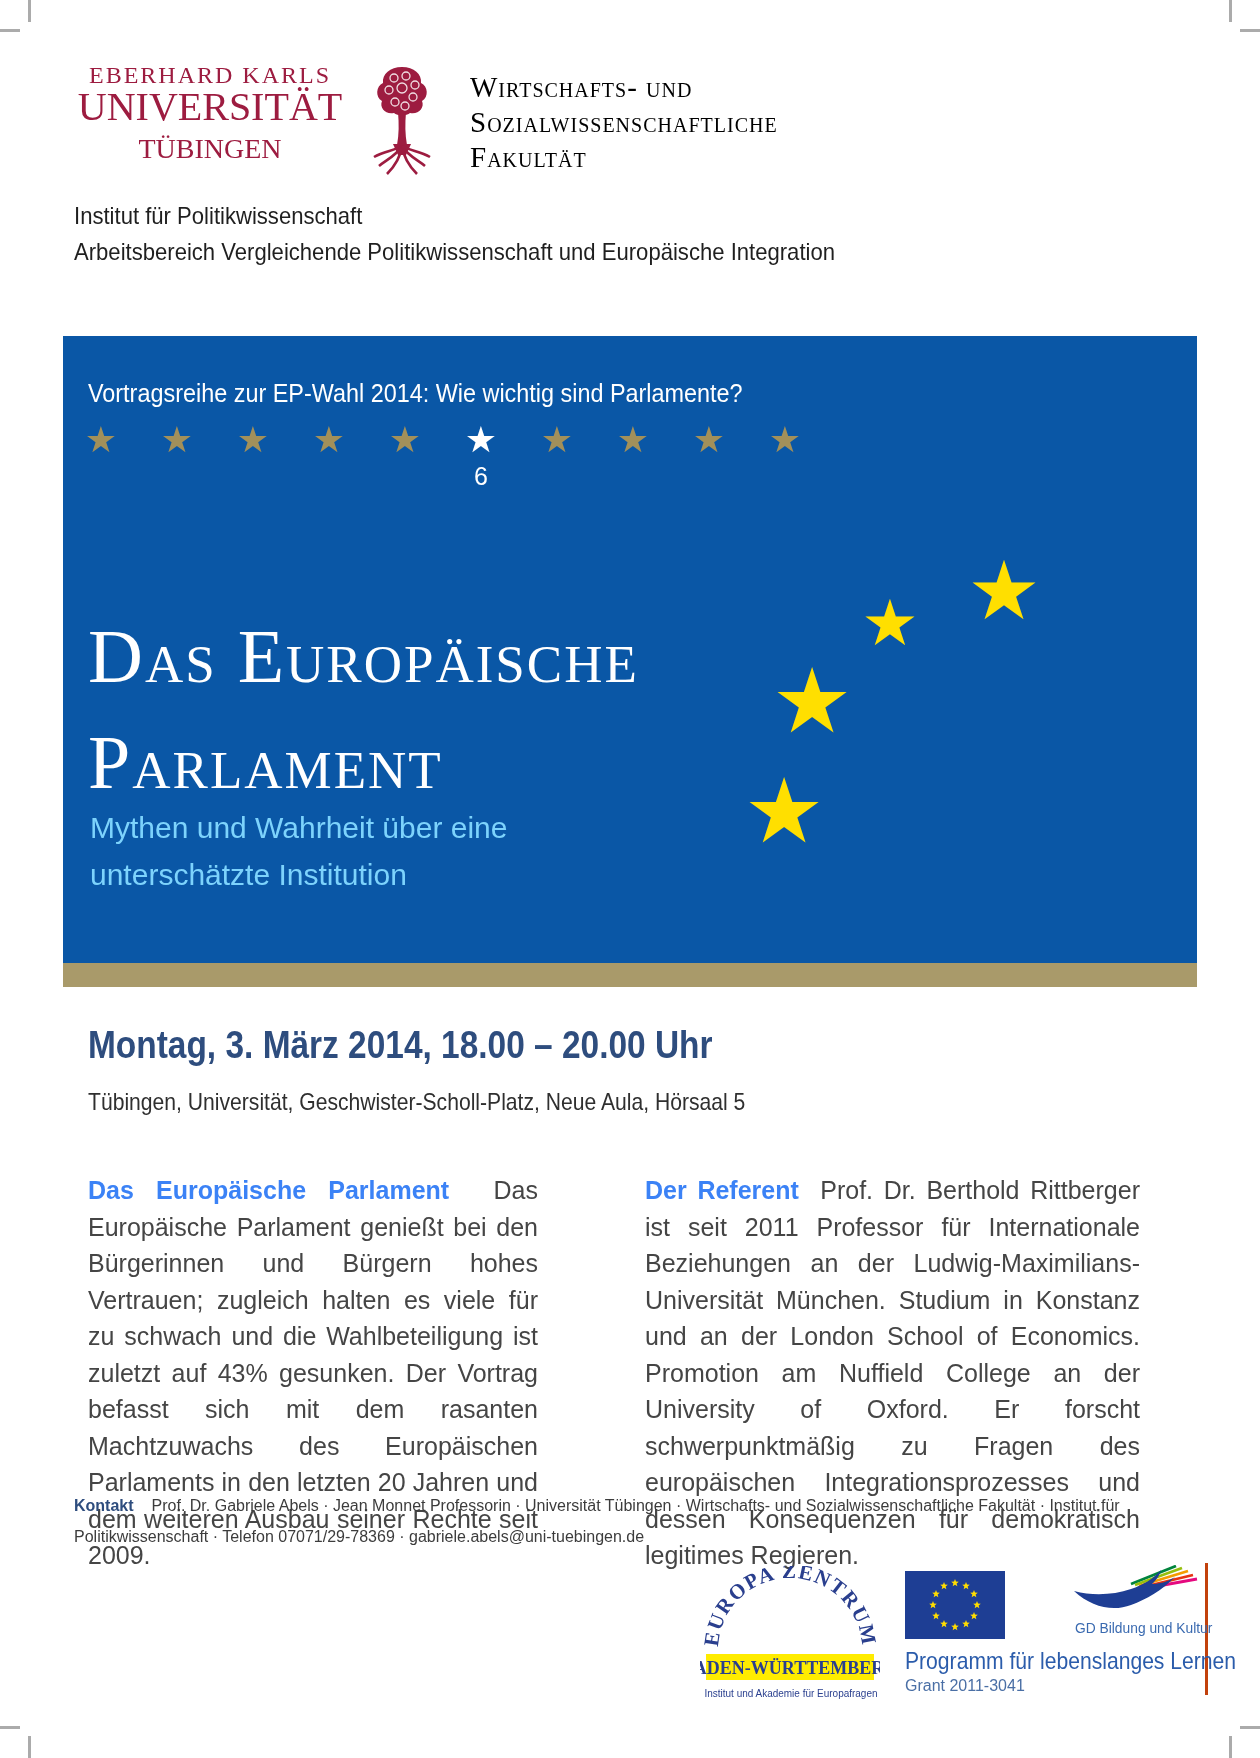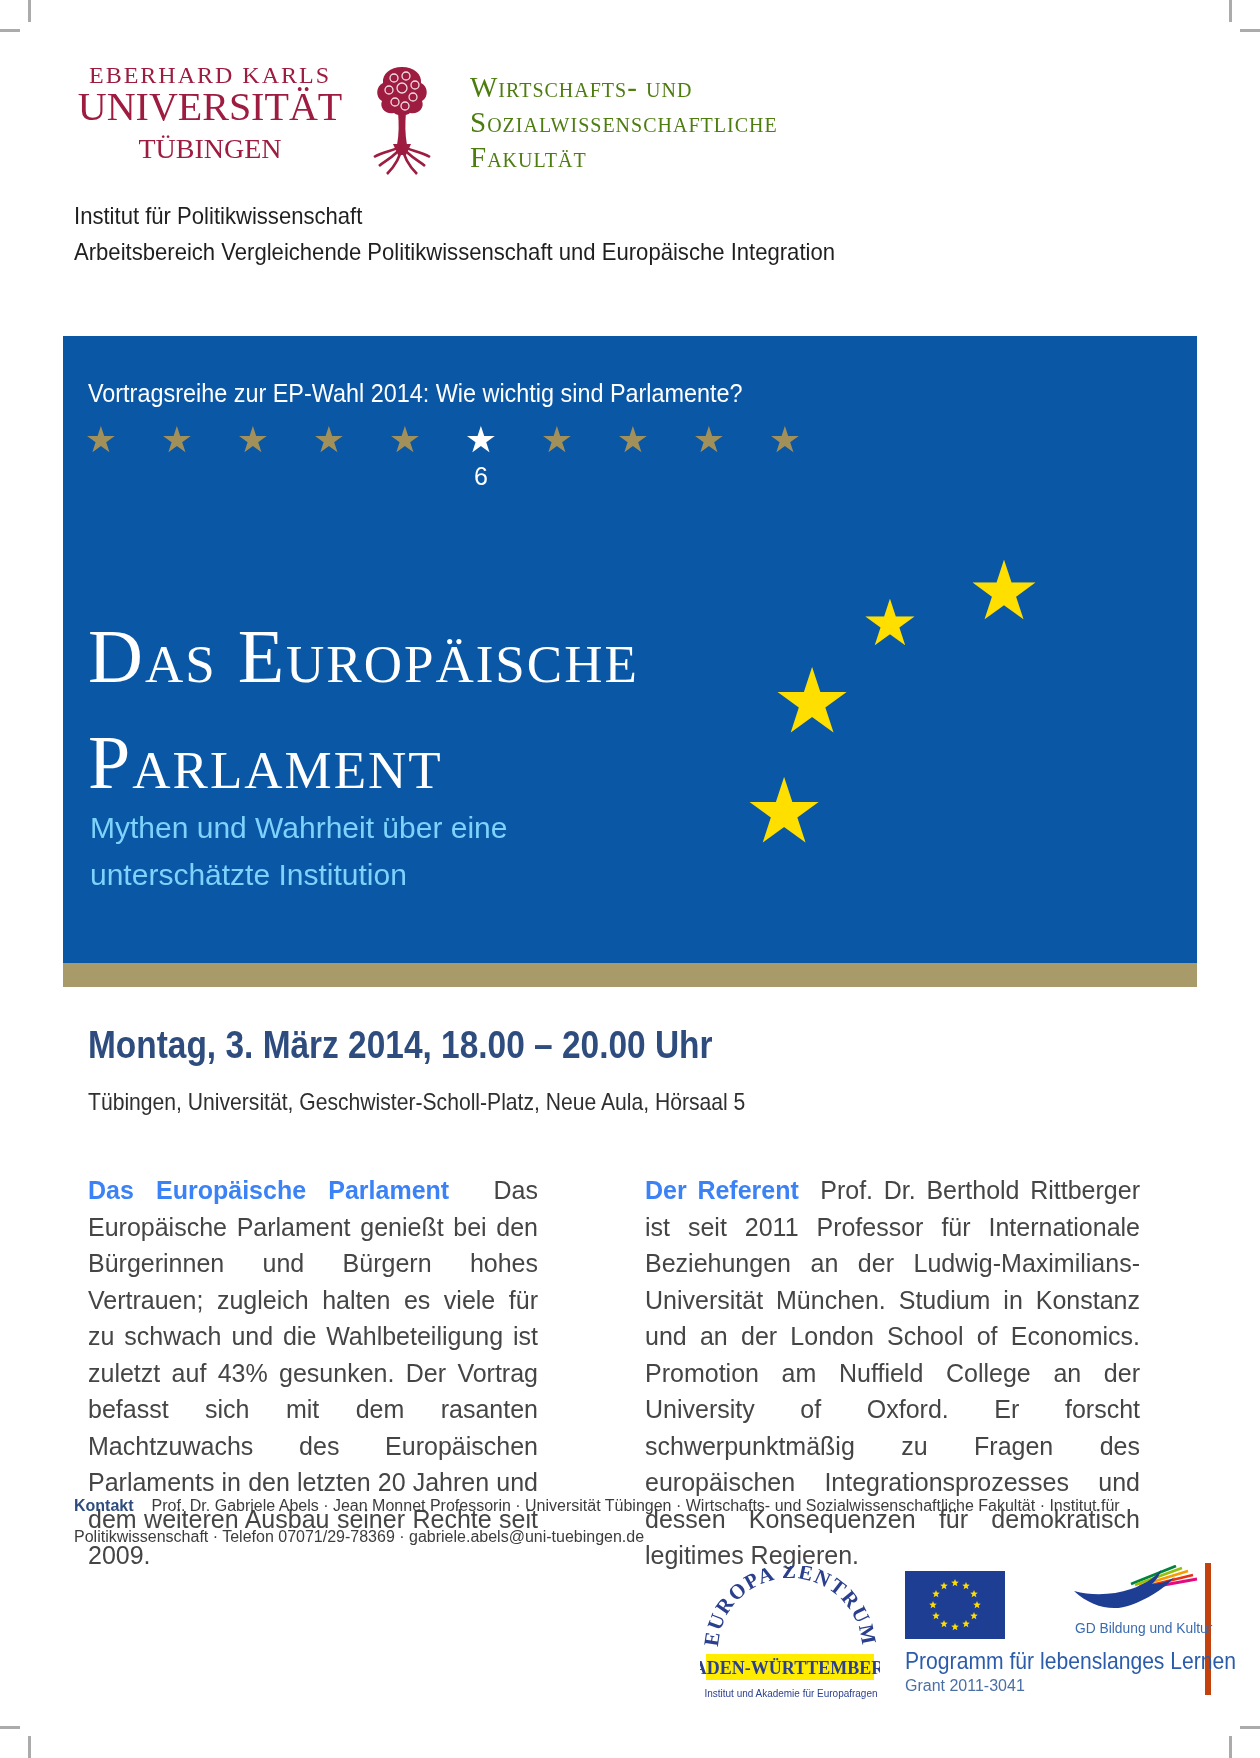--- a/index.html
+++ b/index.html
@@ -11,21 +11,21 @@
 
   
   .uni-logo{position:absolute;left:68px;top:64px;width:284px;text-align:center;
             color:#9d1c40;font-family:"Liberation Serif",serif;}
   .uni-logo .l1{font-size:24px;letter-spacing:2px;line-height:22px;}
   .uni-logo .l2{font-size:40px;line-height:42px;}
   .uni-logo .l3{font-size:28px;line-height:42px;}
 
   .tree{position:absolute;left:372px;top:66px;}
 
-  .faculty{position:absolute;left:470px;top:70px;color:#4d7c0f;
+  .faculty{position:absolute;left:470px;top:70px;color:#000000;
            font-family:"Liberation Serif",serif;font-variant:small-caps;
            font-size:29px;line-height:35px;letter-spacing:1px;}
 
   .institute{position:absolute;left:74px;top:198px;color:#1f1f1f;font-size:24px;line-height:36px;
              transform:scaleX(.92);transform-origin:left top;white-space:nowrap;}
 
   
   .banner{position:absolute;left:63px;top:323px;width:1134px;height:640px;background:#0a57a6;margin-top:13px;}
   .series-title{position:absolute;left:25px;top:42px;color:#fff;font-size:26px;
                 transform:scaleX(.9);transform-origin:left top;white-space:nowrap;}
@@ -59,21 +59,21 @@
 
   .contact{position:absolute;left:74px;top:1490px;width:1118px;font-size:16px;line-height:31px;color:#3c3c3c;}
   .contact .clabel{font-weight:bold;color:#2e4d7e;margin-right:18px;}
 
   
   .ez{position:absolute;left:700px;top:1566px;width:180px;}
   .ez-sub{width:180px;text-align:center;font-size:10.5px;color:#2a3f8e;margin-top:2px;
           white-space:nowrap;transform:scaleX(.95);transform-origin:center top;}
 
   
-  .eu{position:absolute;left:905px;top:1563px;width:300px;height:132px;border-right:6px solid #c2410c;}
+  .eu{position:absolute;left:905px;top:1563px;width:300px;height:132px;border-right:3px solid #c2410c;}
   .eu-flag{position:absolute;left:0;top:8px;}
   .bird{position:absolute;left:168px;top:2px;}
   .bird-cap{position:absolute;left:170px;top:56px;font-size:15px;color:#3a6ab0;white-space:nowrap;
             transform:scaleX(.92);transform-origin:left top;}
   .prog{position:absolute;left:0;top:84px;font-size:24px;color:#2b5cab;white-space:nowrap;
         transform:scaleX(.88);transform-origin:left top;}
   .grant{position:absolute;left:0;top:114px;font-size:16px;color:#4a6fa5;}
 </style>
 </head>
 <body>

